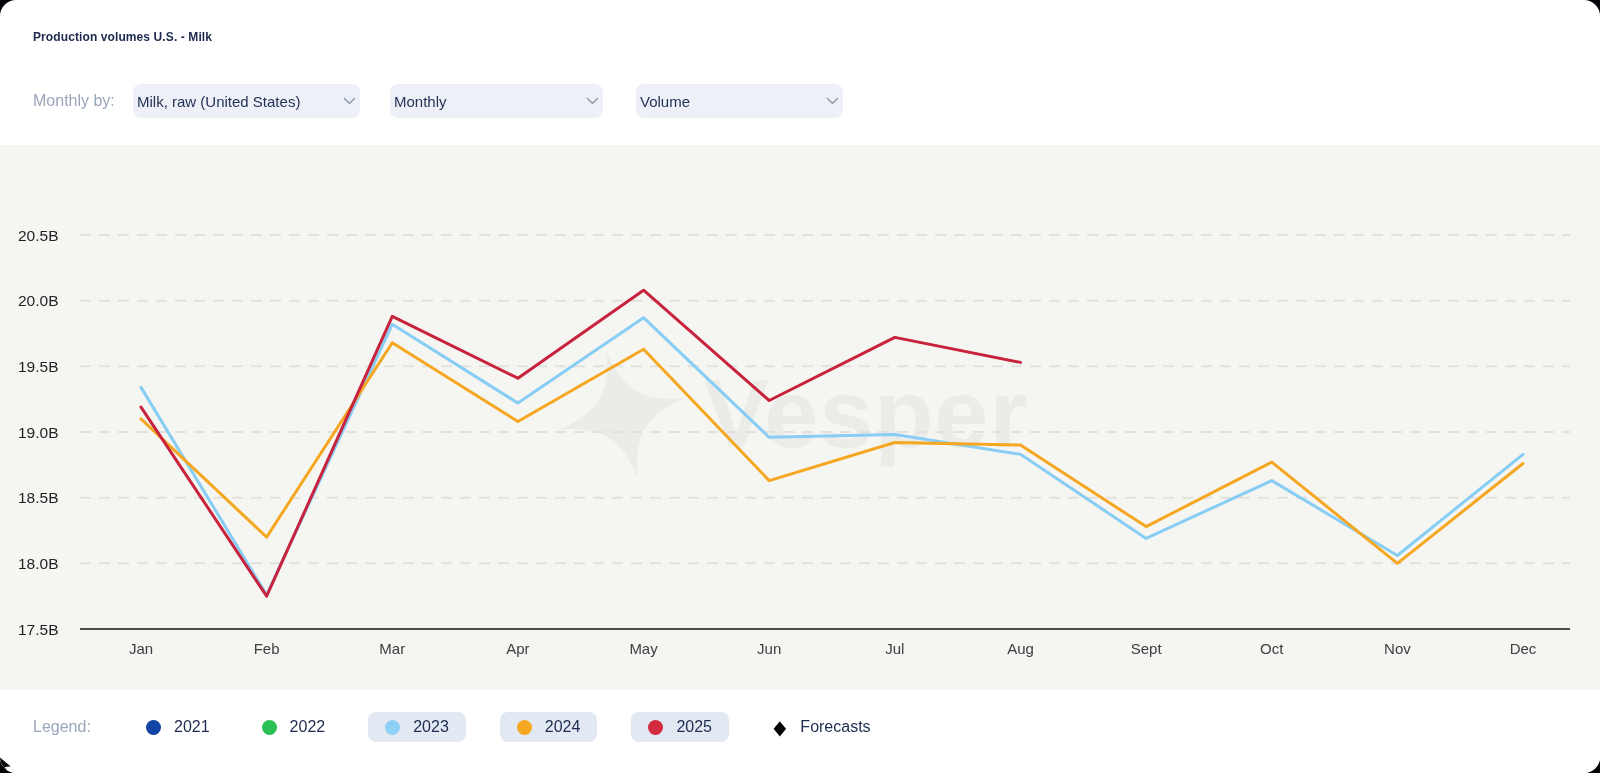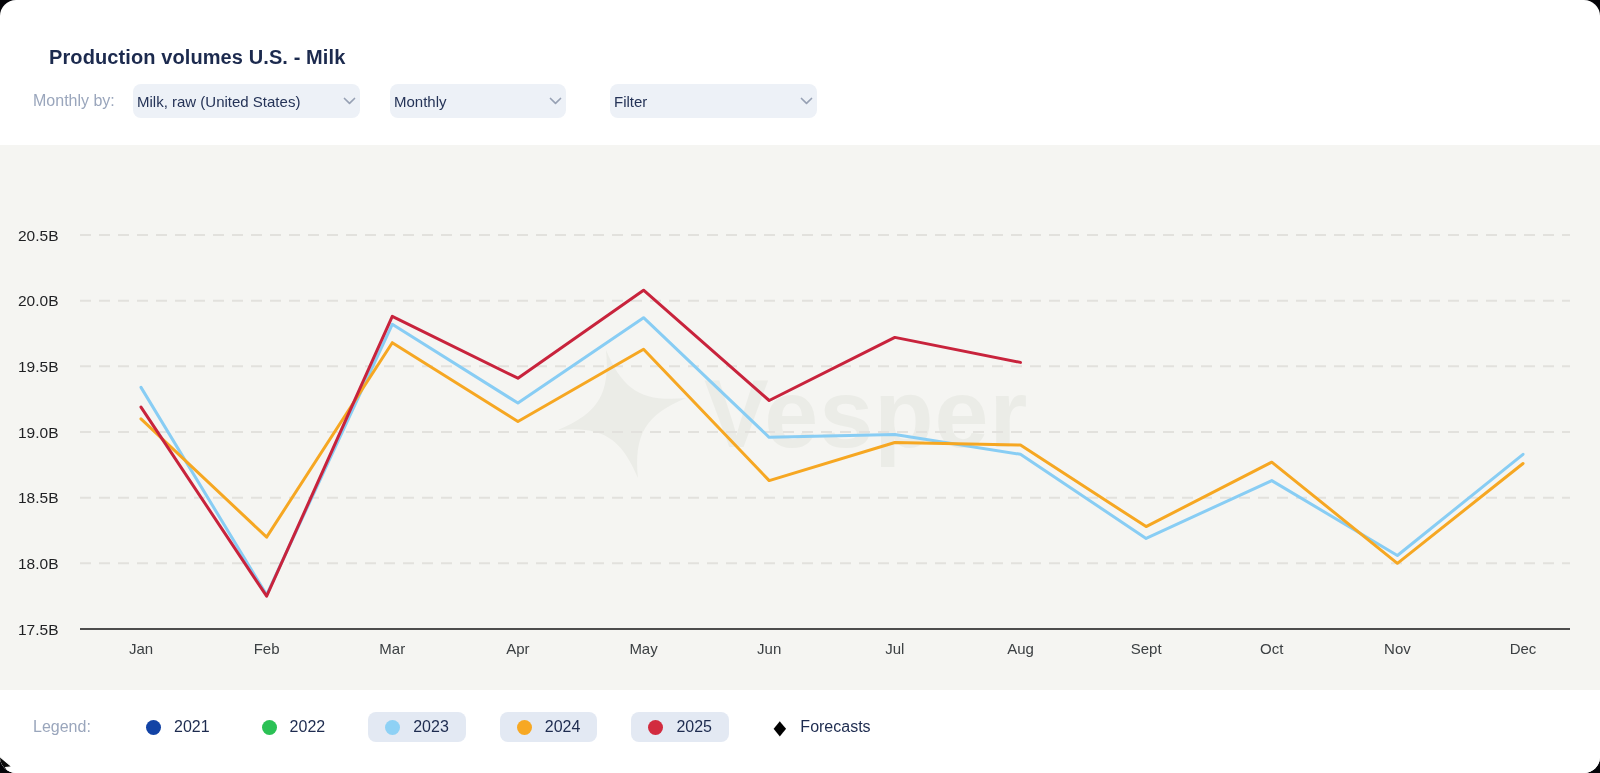--- a/index.html
+++ b/index.html
@@ -6,37 +6,37 @@
   body{
     width:1600px;height:773px;background:#050509;position:relative;
     font-family:"Liberation Sans", sans-serif;
   }
   .card{
     position:absolute;inset:0;background:#ffffff;border-radius:16px;
     overflow:hidden;
   }
   
   .page-title{
-    position:absolute;left:33px;top:30px;margin:16px;
-    font-size:20px;font-weight:bold;color:#1c2a4e;letter-spacing:.1px;
+    position:absolute;left:33px;top:30px;margin:0;
+    font-size:12px;font-weight:bold;color:#1c2a4e;letter-spacing:.1px;
   }
   .filter-row{
     position:absolute;left:33px;top:84px;height:34px;
     display:flex;align-items:center;
   }
   .muted-label{font-size:16px;color:#9aa6bc;}
   .filter-row .muted-label{width:100px;flex:0 0 auto;}
   .dropdown{
     display:flex;align-items:center;justify-content:space-between;
     box-sizing:border-box;height:34px;background:#edf1f7;border-radius:8px;
     padding:0 4px;font-size:15px;color:#253357;cursor:pointer;flex:0 0 auto;
   }
   .dropdown .chev{flex:0 0 auto;margin-left:10px;display:block;}
   .dd-1{width:227px;margin-right:30px;}
-  .dd-2{width:176px;margin-right:44px;}
+  .dd-2{width:213px;margin-right:33px;}
   .dd-3{width:207px;}
   
   .chart-section{
     position:absolute;left:0;right:0;top:145px;height:545px;background:#f5f5f2;
   }
   #chart{position:absolute;inset:0;display:block;}
   .watermark{
     position:absolute;left:556px;top:200px;height:138px;
     display:flex;align-items:center;gap:16px;color:#ebece7;
     pointer-events:none;user-select:none;
@@ -79,21 +79,21 @@
     </div>
 
     <div class="dropdown dd-2">
       <span>Monthly</span>
       <svg class="chev" width="13" height="8" viewBox="0 0 13 8">
           <polyline points="1.5,1.5 6.5,6.3 11.5,1.5" fill="none" stroke="#97a1b4" stroke-width="1.7" stroke-linecap="round" stroke-linejoin="round"></polyline>
         </svg>
     </div>
 
     <div class="dropdown dd-3">
-      <span>Filter</span>
+      <span>Volume</span>
       <svg class="chev" width="13" height="8" viewBox="0 0 13 8">
           <polyline points="1.5,1.5 6.5,6.3 11.5,1.5" fill="none" stroke="#97a1b4" stroke-width="1.7" stroke-linecap="round" stroke-linejoin="round"></polyline>
         </svg>
     </div>
   </div>
 
   <div class="chart-section">
     <div class="watermark">
       <svg width="132" height="132" viewBox="0 0 100 100" style="transform:rotate(-14deg);">
         <path d="M50 0 C55 33 67 45 100 50 C67 55 55 67 50 100 C45 67 33 55 0 50 C33 45 45 33 50 0 Z" fill="#ebece7"></path>

